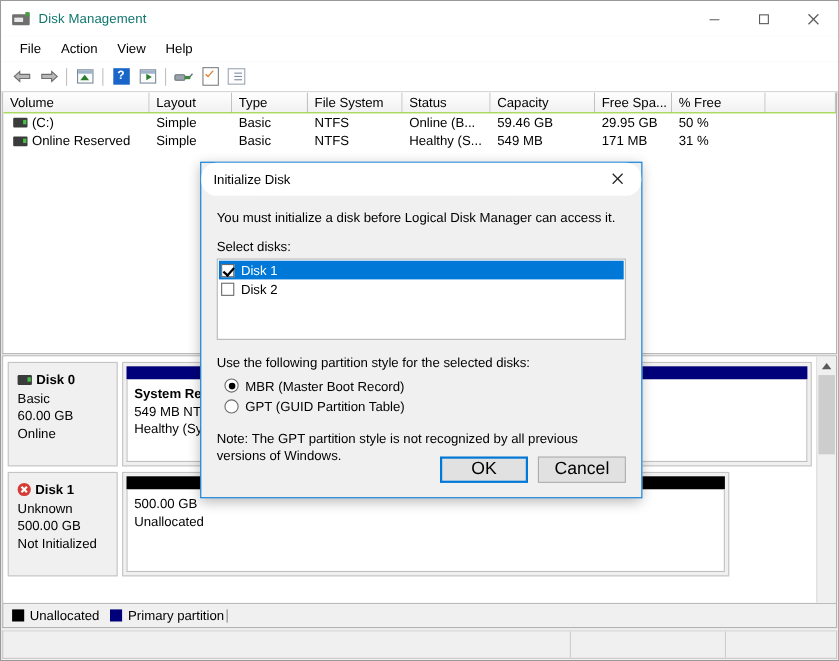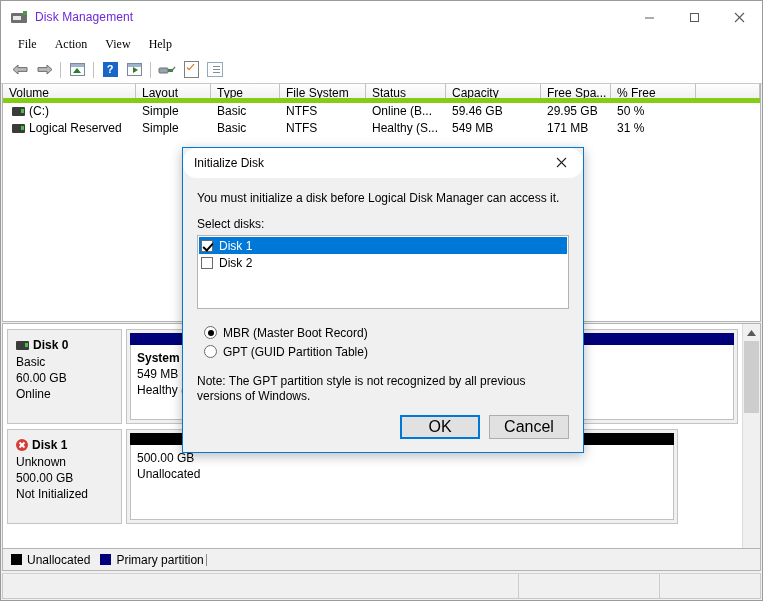--- a/index.html
+++ b/index.html
@@ -57,21 +57,21 @@
     background: #e8e8e8;
   }
   .title-icon .led {
     position: absolute;
     left: 12px; top: 2px;
     width: 4px; height: 4px;
     background: #4a9a4a;
   }
   .title-text {
     font-size: 12px;
-    color: #6d28d9;
+    color: #0f766e;
     letter-spacing: 0.1px;
   }
   .wincontrols {
     position: absolute;
     right: 0; top: 0;
     height: 32px;
     display: flex;
   }
   .wc {
     width: 45px;
@@ -90,21 +90,20 @@
     display: flex;
     align-items: center;
     padding-left: 8px;
     flex: none;
   }
   .menu-item {
     padding: 3px 9px;
     font-size: 12px;
     color: #000000;
     line-height: 15px;
-    font-family: Liberation Serif, serif;
   }
 
   
   .toolbar {
     height: 27px;
     background: #ffffff;
     border-bottom: 1px solid #c8c8c8;
     display: flex;
     align-items: center;
     padding-left: 7px;
@@ -200,21 +199,21 @@
     border-top: none;
     box-sizing: border-box;
     height: 238px;
     position: relative;
     overflow: hidden;
   }
   .vt-head {
     display: flex;
     height: 19px;
     background: #f5f5f5;
-    border-bottom: 5px solid #84cc16;
+    border-bottom: 1px solid #84cc16;
     box-sizing: border-box;
   }
   .vt-th {
     font-size: 12px;
     color: #000;
     padding-left: 6px;
     line-height: 18px;
     box-sizing: border-box;
     border-right: 1px solid #c2c2c2;
     white-space: nowrap;
@@ -275,21 +274,21 @@
     overflow: hidden;
     background: #ffffff;
   }
   .disk-row {
     display: flex;
     height: 100px;
     padding: 5px 4px 0 4px;
     box-sizing: border-box;
   }
   .disk-info {
-    width: 115px;
+    width: 100px;
     flex: none;
     border: 1px solid #c4c4c4;
     background: #f0f0f0;
     box-sizing: border-box;
     padding: 8px 0 7px 8px;
     margin-right: 4px;
   }
   .disk-title {
     font-weight: bold;
     font-size: 12px;
@@ -690,21 +689,21 @@
       <div class="vt-td" style="width:80px">Online (B...</div>
       <div class="vt-td" style="width:95px">59.46 GB</div>
       <div class="vt-td" style="width:70px">29.95 GB</div>
       <div class="vt-td" style="width:85px">50 %</div>
       <div class="vt-td" style="flex:1"></div>
     </div>
 
     <div class="vt-row">
       <div class="vt-td vol-name-cell" style="width:133px">
         <span class="vol-ico"></span>
-        <span>Logical Reserved</span>
+        <span>Online Reserved</span>
       </div>
       <div class="vt-td" style="width:75px">Simple</div>
       <div class="vt-td" style="width:69px">Basic</div>
       <div class="vt-td" style="width:86px">NTFS</div>
       <div class="vt-td" style="width:80px">Healthy (S...</div>
       <div class="vt-td" style="width:95px">549 MB</div>
       <div class="vt-td" style="width:70px">171 MB</div>
       <div class="vt-td" style="width:85px">31 %</div>
       <div class="vt-td" style="flex:1"></div>
     </div>
@@ -813,20 +812,21 @@
         <div class="dl-row selected">
           <span class="cbx checked"></span>
           <span class="dl-label">Disk 1</span>
         </div>
         <div class="dl-row">
           <span class="cbx"></span>
           <span class="dl-label">Disk 2</span>
         </div>
       </div>
 
+      <p class="dlg-label">Use the following partition style for the selected disks:</p>
 
       <div class="radio-line">
         <span class="rdo sel"></span>
         <span>MBR (Master Boot Record)</span>
       </div>
       <div class="radio-line">
         <span class="rdo"></span>
         <span>GPT (GUID Partition Table)</span>
       </div>
 

